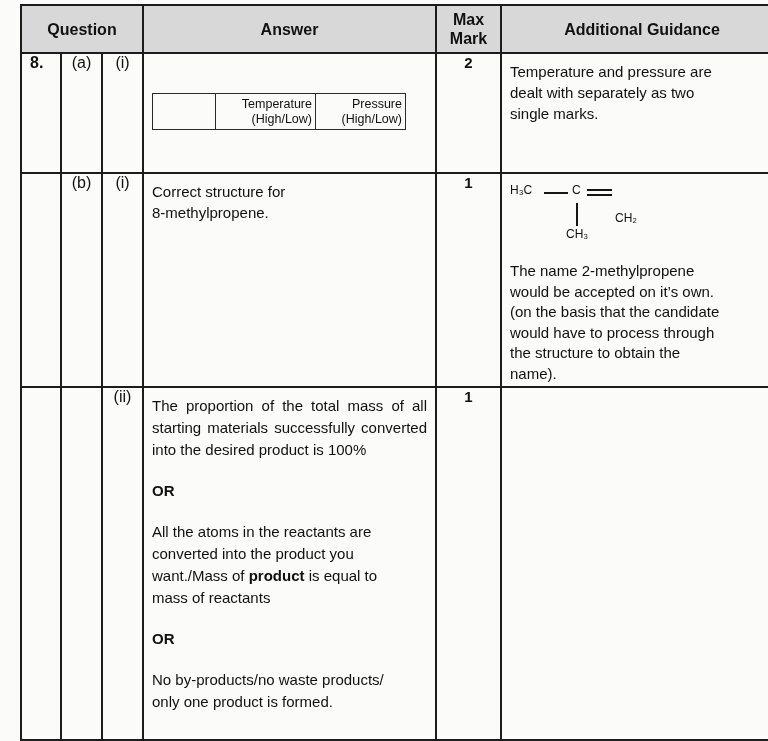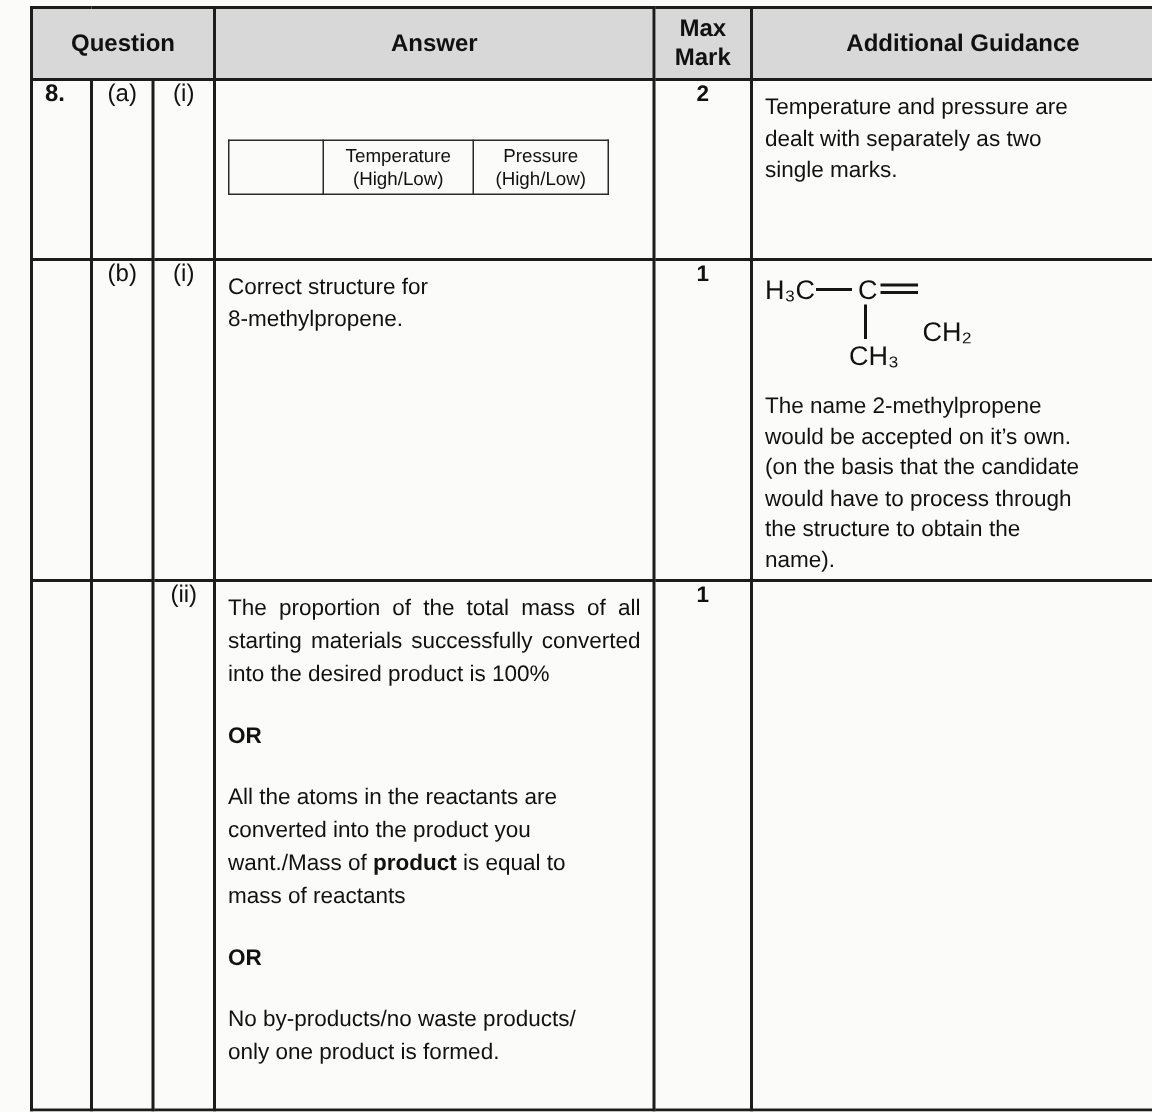--- a/index.html
+++ b/index.html
@@ -59,39 +59,39 @@
 
   
   table.mini {
     border-collapse: collapse;
     margin: 39px 0 0 8px;
     font-size: 12.5px;
     table-layout: fixed;
   }
   table.mini td {
     border: 1.5px solid #2a2a2a;
-    text-align: center;
+    text-align: right;
     vertical-align: middle;
     padding: 1px 3px;
     line-height: 15px;
     white-space: pre-line;
     overflow: hidden;
   }
   tr.mini-hdr { height: 36px; }
   tr.mini-row { height: 18px; }
 
   
   .guide-pad { padding: 7px 8px 0 8px; }
 
   
   .structure {
     position: relative;
     width: 160px; height: 66px;
     margin: 2px 0 12px 0;
-    font-size: 18px;
+    font-size: 12px;
   }
   .structure .atom { position: absolute; white-space: nowrap; }
   .bond-h { position: absolute; height: 0; border-top: 2px solid #151515; }
   .bond-v { position: absolute; width: 2px; background: #151515; }
 
   
   .blk { margin: 0 0 19px 0; font-size: 15px; line-height: 22px; }
   .blk.just { text-align: justify; }
   .blk.or { font-weight: bold; }
   .blk .b { font-weight: bold; }

